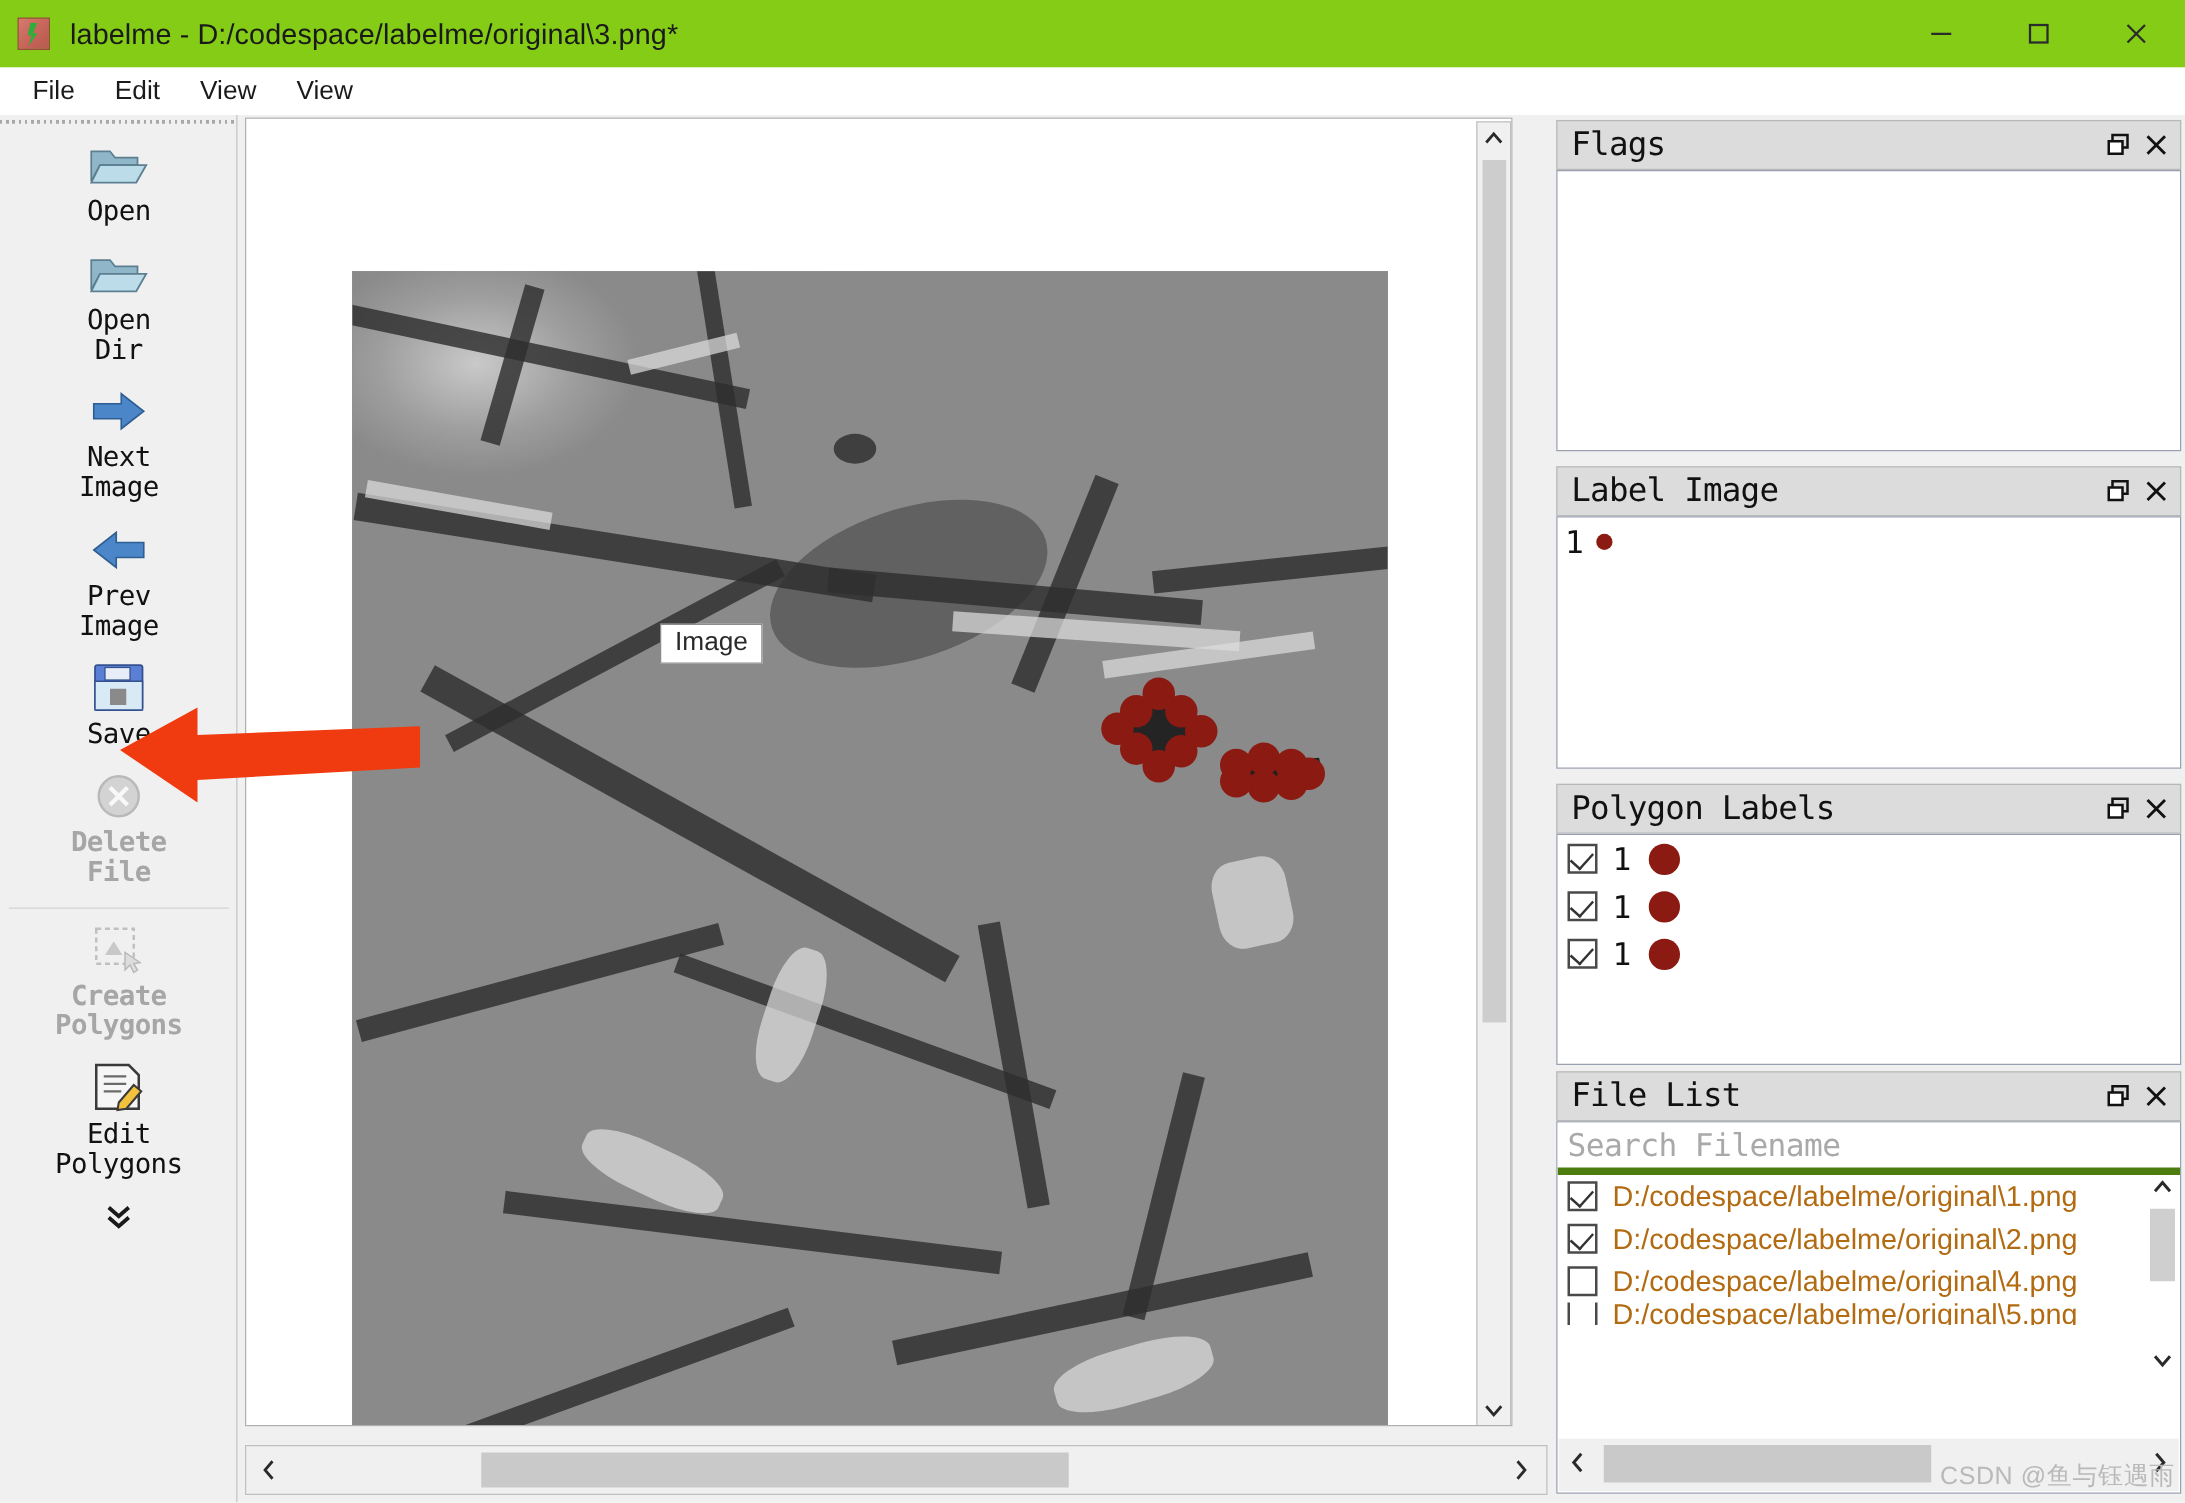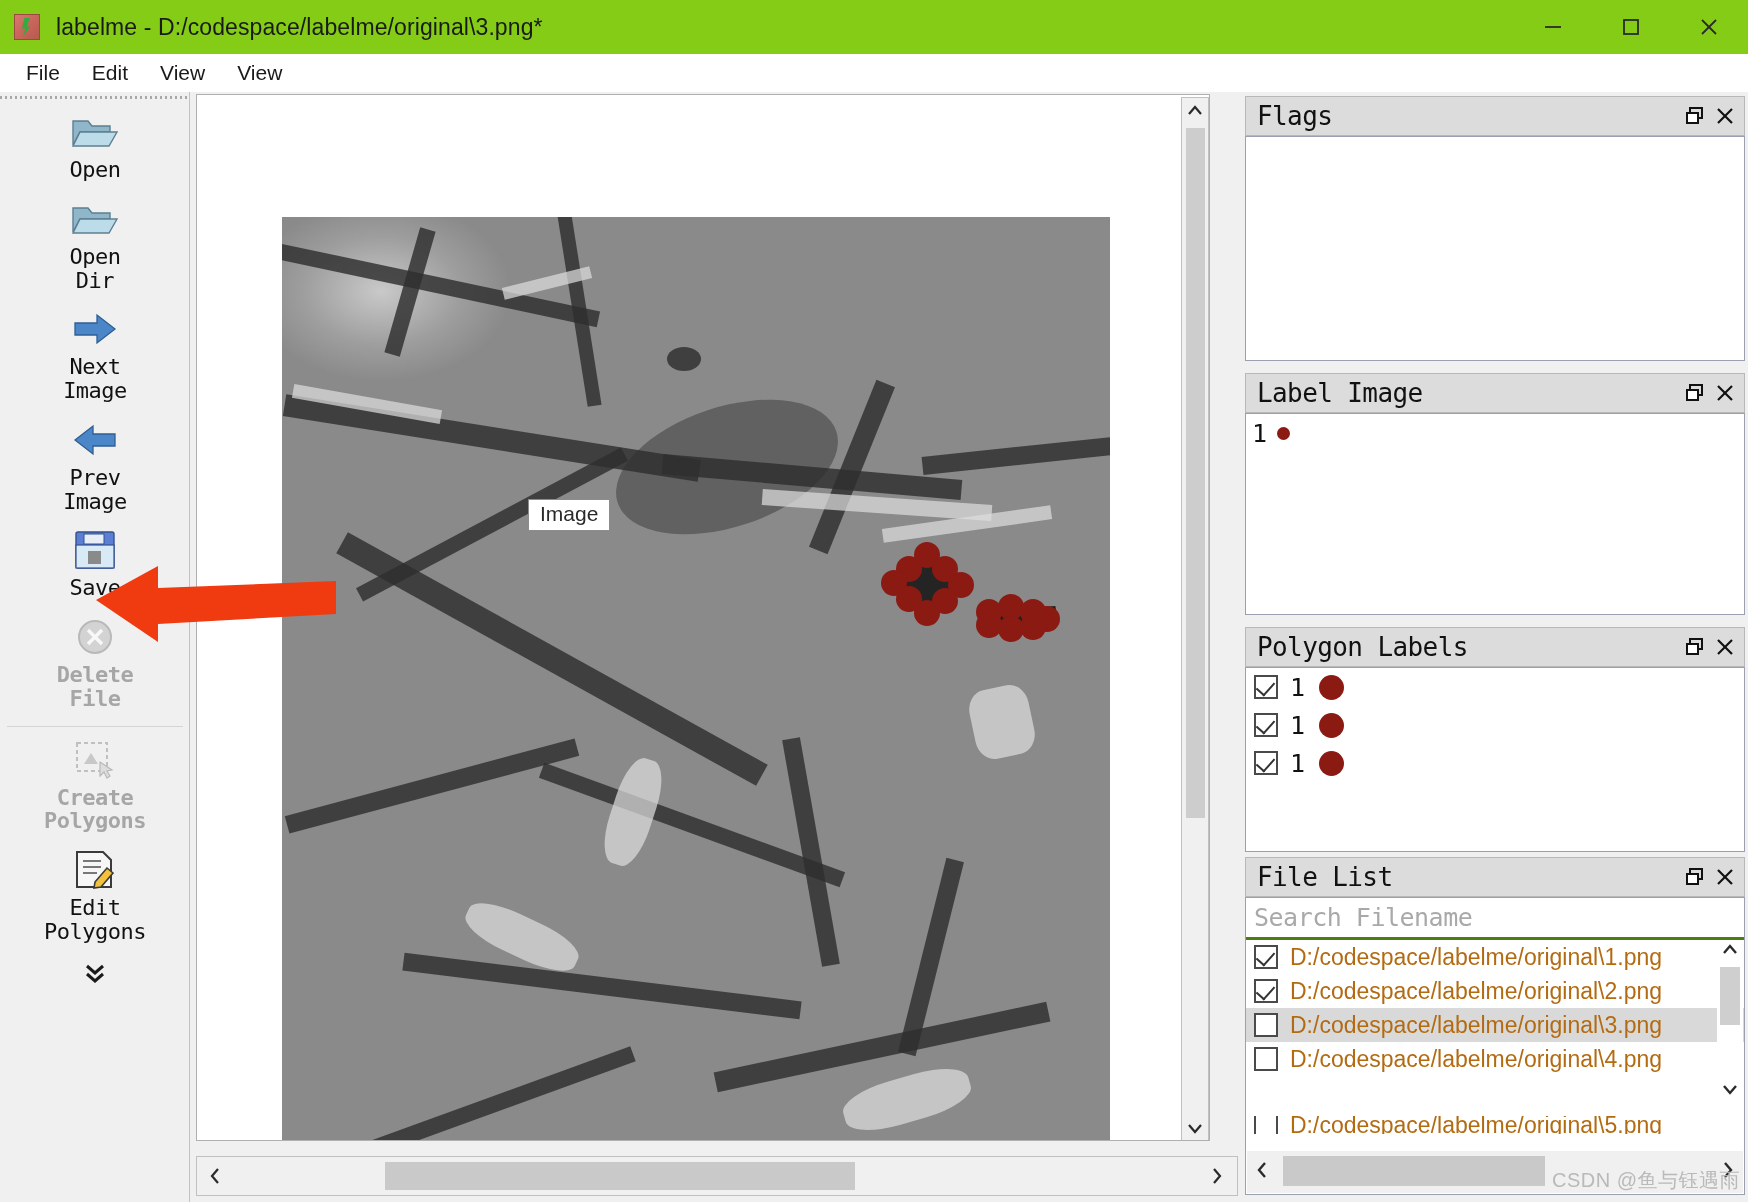--- a/index.html
+++ b/index.html
@@ -230,21 +230,21 @@
     transform: rotate(42deg);
   }
   .row-label {
     font-family: "DejaVu Sans Mono", monospace;
     font-size: 25px; color: #111111;
     margin-right: 14px;
   }
   .dot { border-radius: 50%; flex: none; }
 
   .search-box {
-    height: 42px; border-bottom: 3px solid #4d7c0f;
+    height: 42px; border-bottom: 6px solid #4d7c0f;
     display: flex; align-items: center; padding-left: 8px;
     background: #ffffff;
   }
   .search-box input {
     border: none; outline: none; width: 100%;
     font-family: "DejaVu Sans Mono", monospace;
     font-size: 25px; color: #111; background: transparent;
     letter-spacing: -0.5px;
   }
   .search-box input::placeholder { color: #a9a9a9; }
@@ -618,29 +618,25 @@
           </div>
 
           <div class="file-row">
             <div class="cbx checked"></div>
             <div class="file-name">D:/codespace/labelme/original\1.png</div>
           </div>
           <div class="file-row">
             <div class="cbx checked"></div>
             <div class="file-name">D:/codespace/labelme/original\2.png</div>
           </div>
-          <div class="file-row selected">
-            <div class="cbx"></div>
-            <div class="file-name">D:/codespace/labelme/original\3.png</div>
-          </div>
           <div class="file-row">
             <div class="cbx"></div>
             <div class="file-name">D:/codespace/labelme/original\4.png</div>
           </div>
-          <div class="file-row" style="height:18px; overflow:hidden;margin-top:40px;">
+          <div class="file-row" style="height:18px; overflow:hidden;">
             <div class="cbx"></div>
             <div class="file-name">D:/codespace/labelme/original\5.png</div>
           </div>
 
           <div class="fl-vscroll">
             <div style="margin-top:2px;">
               <svg width="18" height="14" viewBox="0 0 18 14">
                   <path d="M3 10 L9 3 L15 10" fill="none" stroke="#2a2a2a" stroke-width="2.4"></path>
                 </svg>
             </div>

